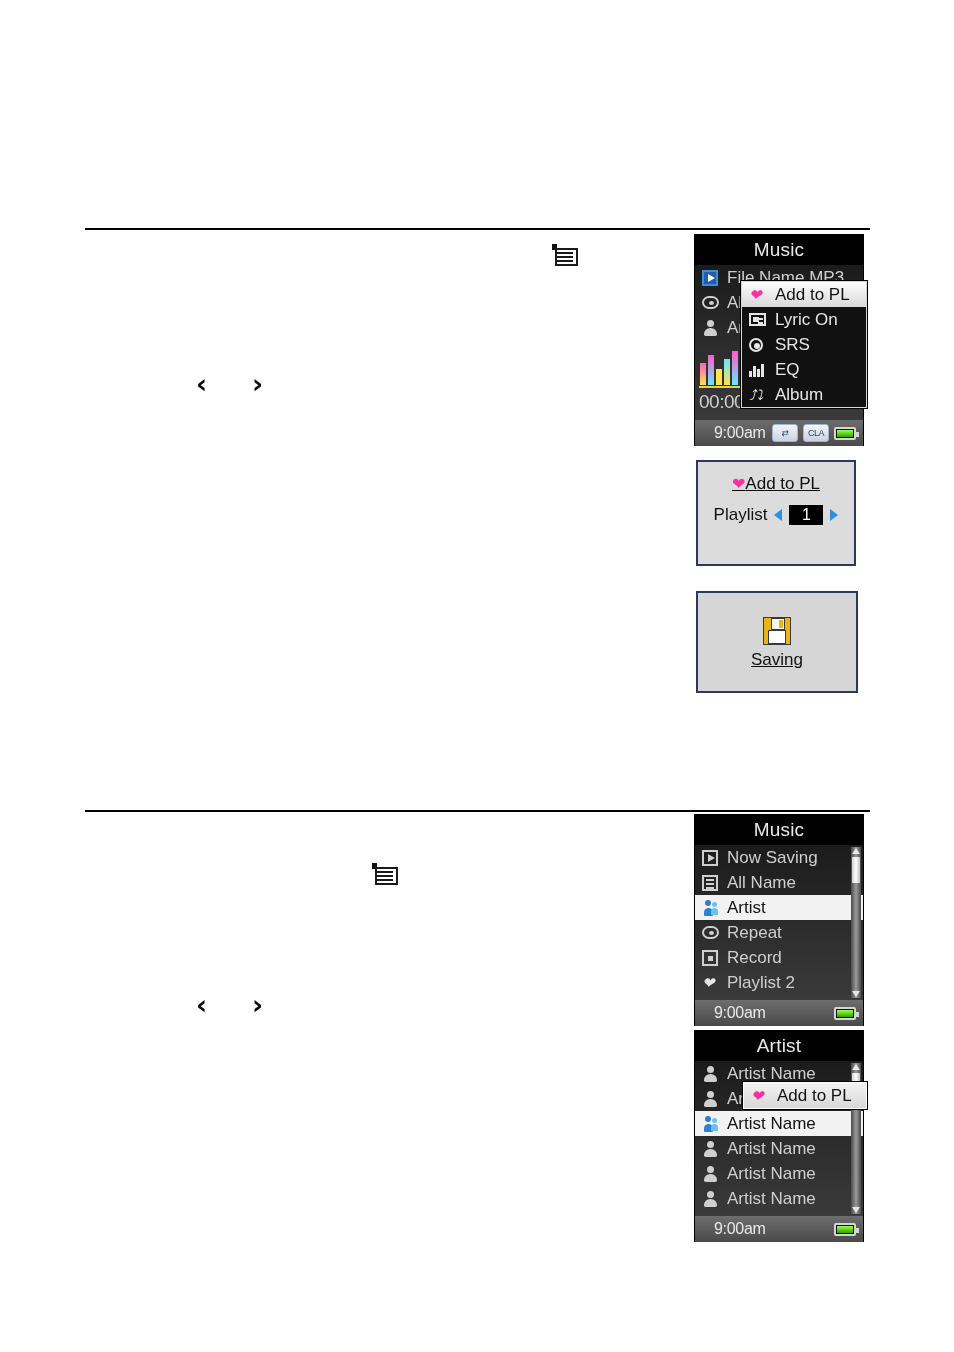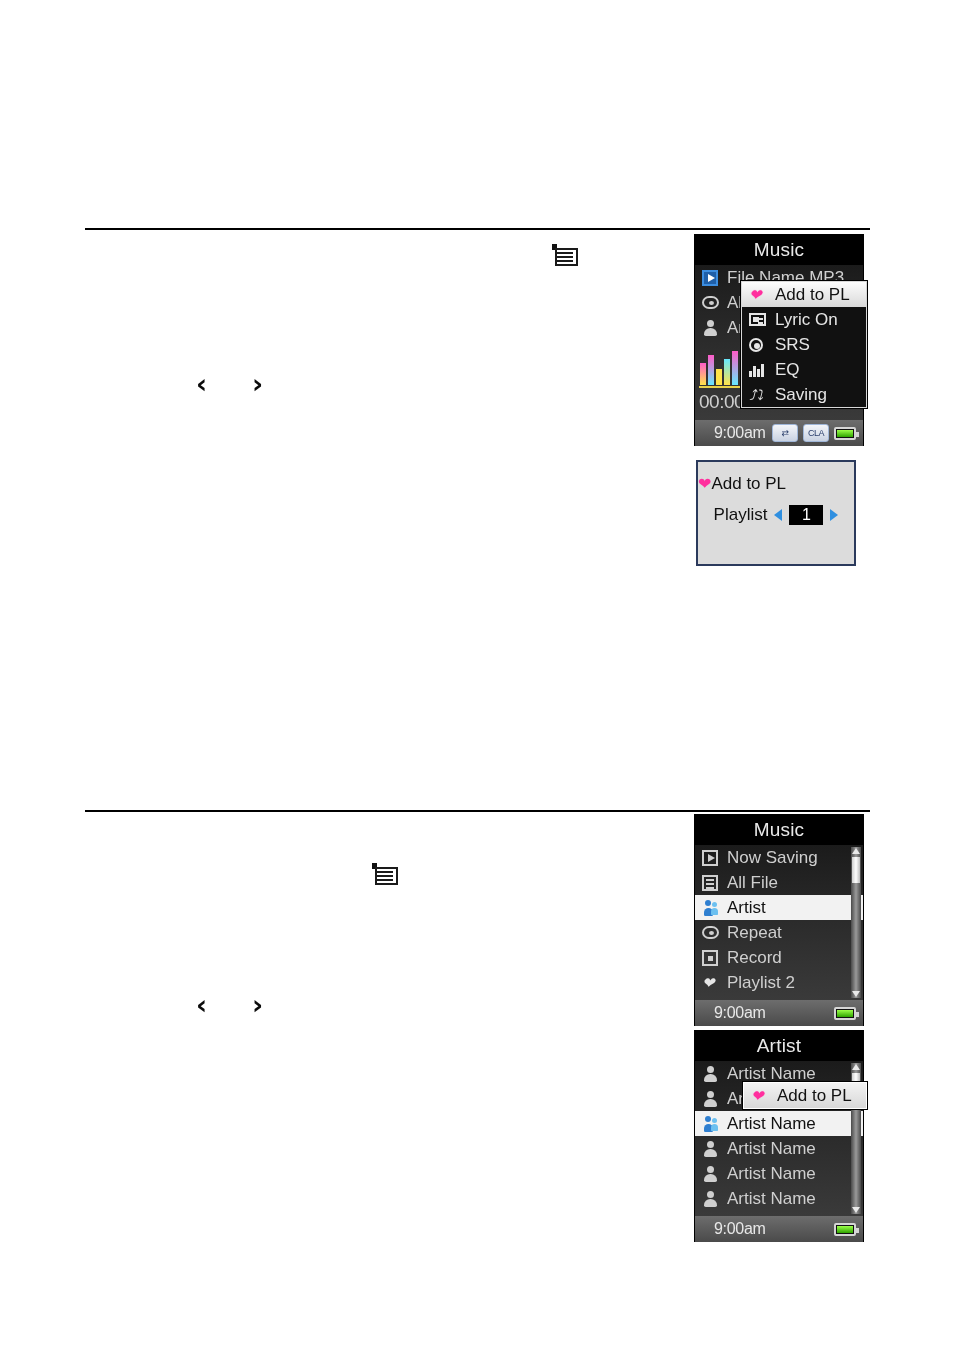--- a/index.html
+++ b/index.html
@@ -110,21 +110,21 @@
   .batt:after{content:"";position:absolute;right:-5px;top:3px;width:3px;height:5px;background:#d5d5d5;}
   .batt i{position:absolute;left:1px;top:1px;bottom:1px;right:1px;
      background:linear-gradient(180deg,#9bff4a,#2fa300);display:block;}
   .sico{width:24px;height:16px;border:1px solid #9fb6d8;border-radius:3px;
      background:linear-gradient(180deg,#f4f6fa,#c9d2e2);
      font-size:9px;color:#2a3f6b;display:flex;align-items:center;justify-content:center;
      font-family:"Liberation Sans", sans-serif;letter-spacing:-.5px;margin-right:5px;}
 
   
   .dlg{position:absolute;background:#dcdcdc;border:2px solid #2b3a5c;box-sizing:border-box;}
-  .dlg-line{color:#101010;}
+  .dlg-line{text-align:center;color:#101010;text-decoration:underline;}
   .floppy{width:28px;height:28px;margin:0 auto;position:relative;}
   .floppy .sh{position:absolute;inset:0;background:#e8b417;border:1px solid #3a3a3a;}
   .floppy .lbl{position:absolute;left:5px;bottom:1px;right:5px;height:12px;background:#fff;border:1px solid #3a3a3a;}
   .floppy .shut{position:absolute;left:8px;top:1px;width:12px;height:10px;background:#f5f5f5;border:1px solid #3a3a3a;}
   .floppy .shut i{position:absolute;right:1px;top:1px;bottom:1px;width:4px;background:#e8b417;display:block;}
 
   .arrowL,.arrowR{width:0;height:0;border-top:6px solid transparent;border-bottom:6px solid transparent;}
   .arrowL{border-right:8px solid #2f8fe0;}
   .arrowR{border-left:8px solid #2f8fe0;}
 </style>
@@ -220,21 +220,21 @@
                 <i></i>
                 <i></i>
               </i>
             </span>
           <span>EQ</span>
         </div>
         <div class="prow">
           <span class="pi">
               <i class="pi-rep">⤴⤵</i>
             </span>
-          <span>Saving</span>
+          <span>Album</span>
         </div>
       </div>
     </div>
 
     <div class="dev-status">
       <span class="clock">9:00am</span>
       <span class="sp"></span>
       <span class="sico">⇄</span>
       <span class="sico">CLA</span>
       <span class="batt">
@@ -248,39 +248,51 @@
       <span style="color:#ff2f9e;font-size:16px;">❤</span><span>Add to PL</span>
     </div>
     <div style="display:flex;align-items:center;justify-content:center;gap:7px;margin-top:11px;">
       <span style="font-size:17px;color:#101010;">Playlist</span>
       <span class="arrowL"></span>
       <span style="background:#000;color:#fff;font-size:16px;padding:1px 11px;min-width:12px;text-align:center;">1</span>
       <span class="arrowR"></span>
     </div>
   </div>
 
+  <div class="dlg" style="left:696px;top:591px;width:162px;height:102px;background:#d6d6d6;">
+    <div style="margin-top:24px;">
+      <div class="floppy">
+        <div class="sh"></div>
+          <div class="shut">
+            <i></i>
+          </div>
+          <div class="lbl"></div>
+      </div>
+    </div>
+    <div class="dlg-line" style="margin-top:5px;font-size:17px;">Saving</div>
+  </div>
 
   <div class="device" style="left:694px;top:814px;width:170px;height:212px;border:1px solid #000;">
     <div class="dev-title">Music</div>
     <div class="dev-body" style="height:155px;">
       <div class="row">
         <span class="ico">
             <i class="g-play"></i>
           </span>
         <span>Now Saving</span>
       </div>
       <div class="row">
         <span class="ico">
             <i class="g-list">
               <i></i>
               <i></i>
               <i></i>
             </i>
           </span>
-        <span>All File</span>
+        <span>All Name</span>
       </div>
       <div class="row sel">
         <span class="ico">
             <i class="g-person dual">
               <b></b>
               <s></s>
               <u></u>
             </i>
           </span>
         <span>Artist</span>

